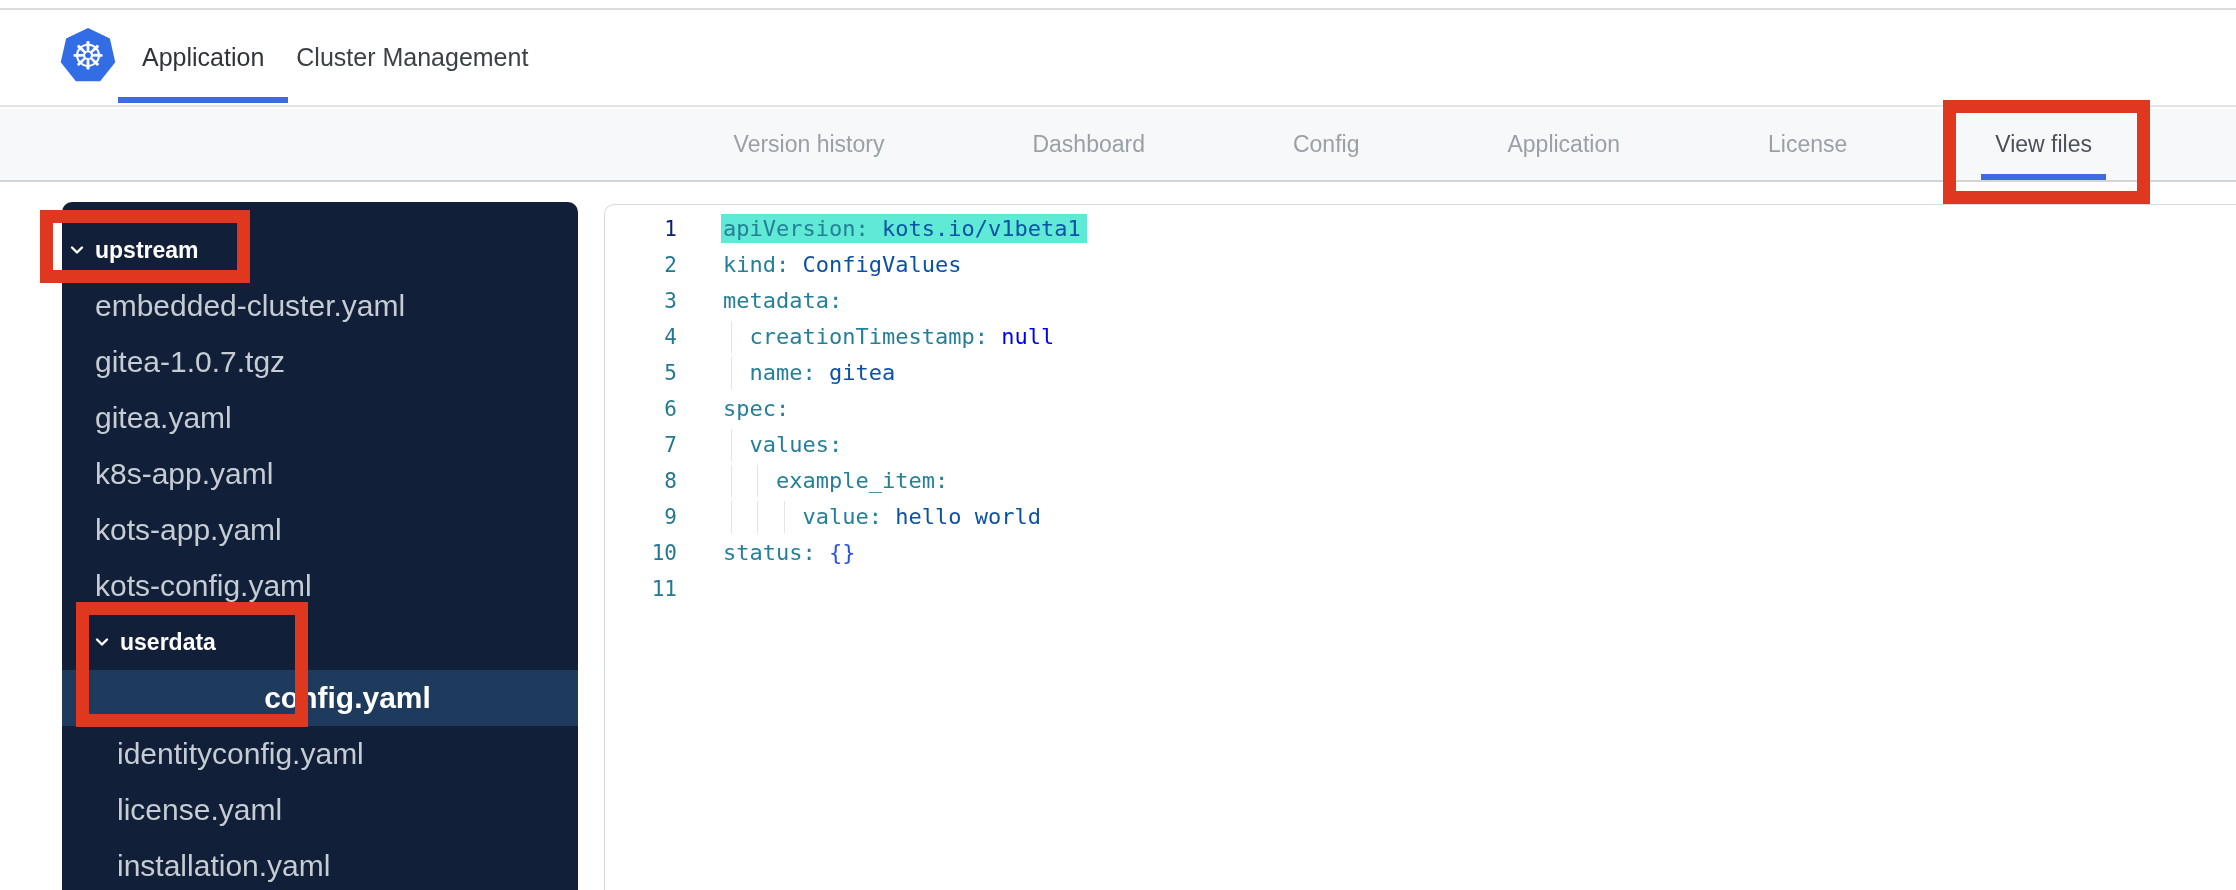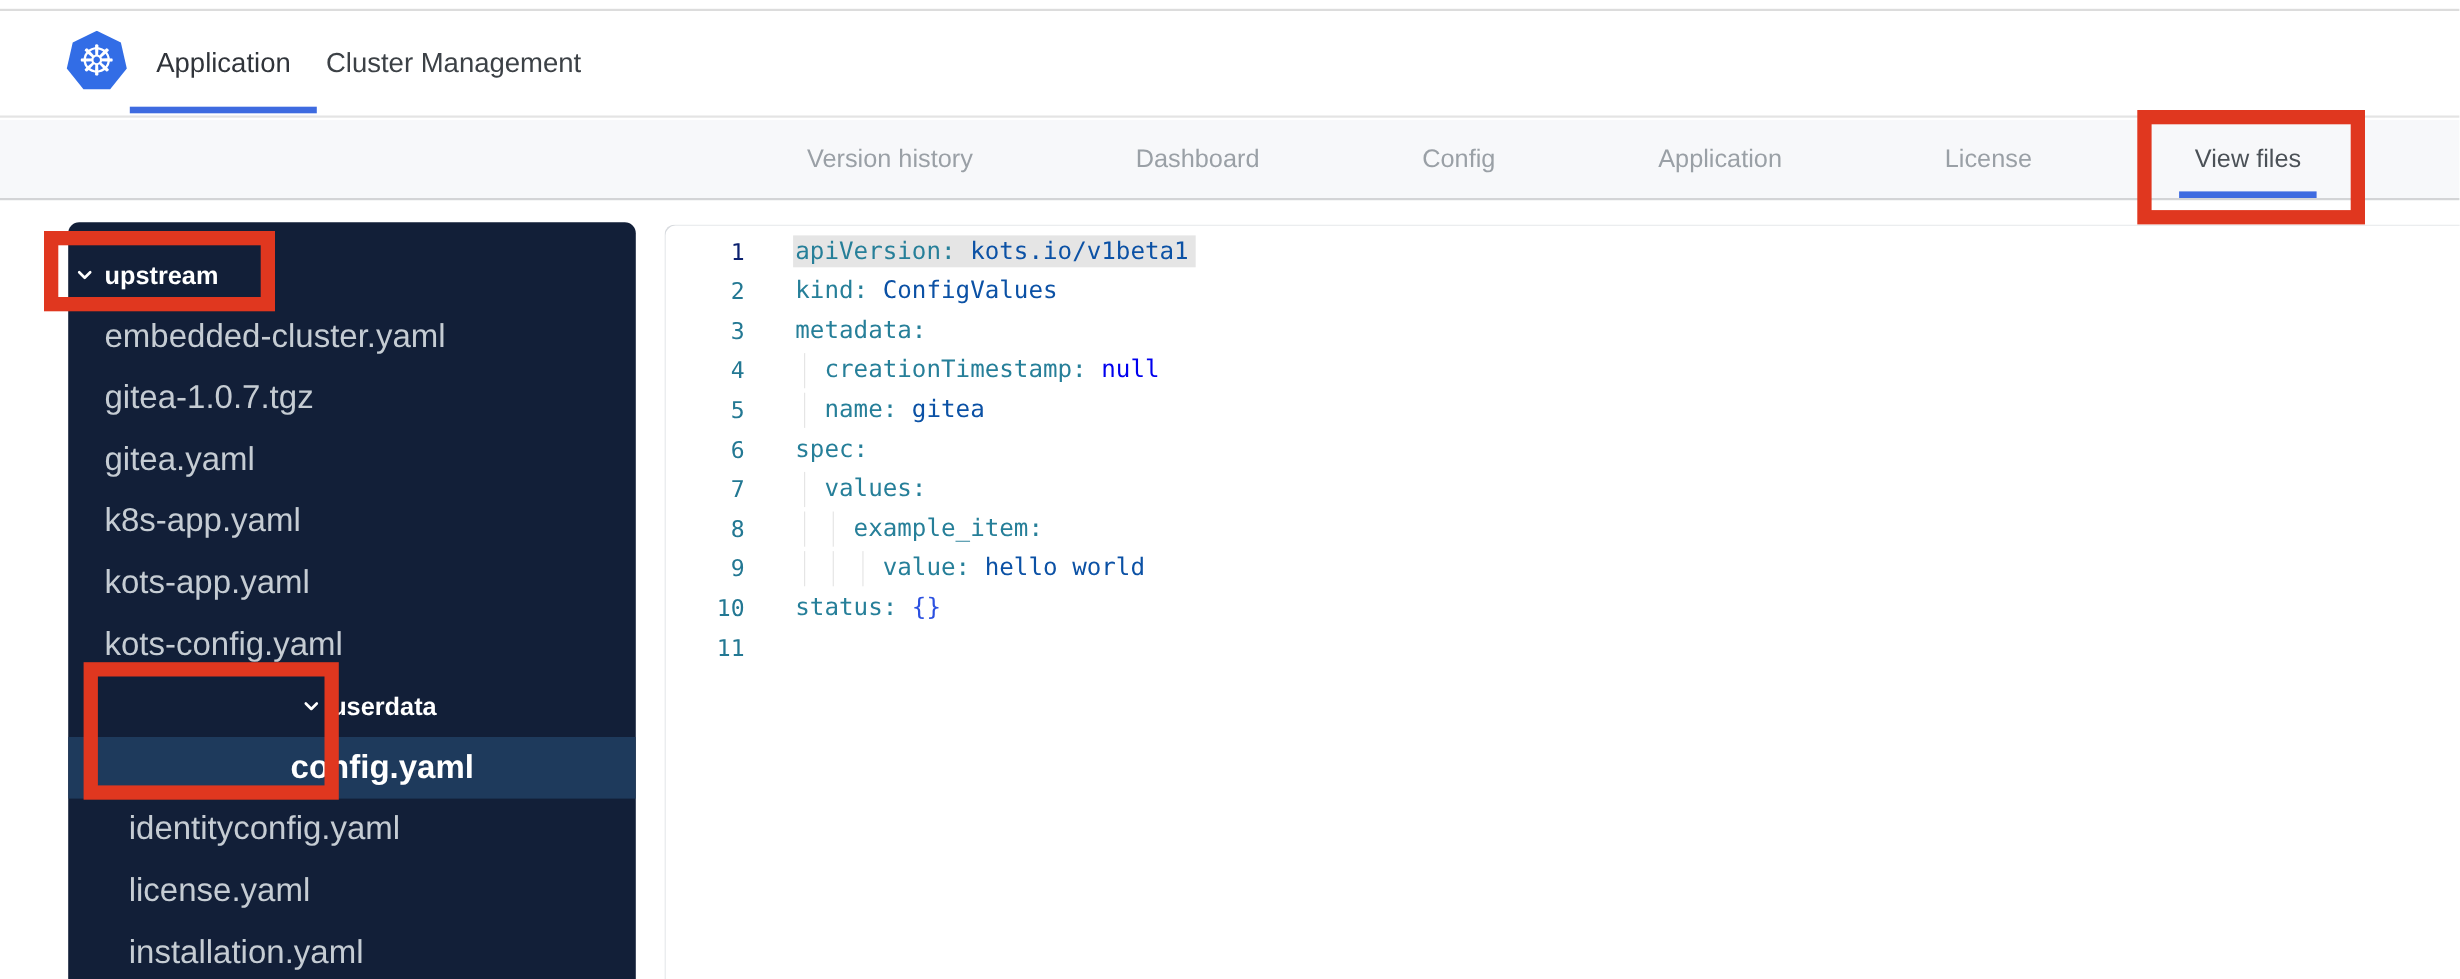--- a/index.html
+++ b/index.html
@@ -36,35 +36,35 @@
 
   
   .sidebar { position:absolute; left:62px; top:202px; width:516px; height:792px;
              background:#121f38; border-radius:10px 10px 0 0; padding-top:20px; overflow:hidden; }
   .trow { position:relative; display:flex; align-items:center; height:56px;
           font-size:30px; color:#c5ccd3; cursor:pointer; white-space:nowrap; }
   .trow.folder { font-weight:bold; font-size:23px; color:#ffffff; }
   .trow .chev { width:20px; height:20px; margin-right:8px; flex:0 0 auto; display:block; }
   .trow.lvl0.folder { padding-left:5px; }
   .trow.lvl0.file   { padding-left:33px; }
-  .trow.lvl1.folder { padding-left:30px;justify-content:center; }
+  .trow.lvl1.folder { padding-left:30px; }
   .trow.lvl1.file   { padding-left:55px; }
   .trow.selected { background:#1e3a5c; color:#fff; font-weight:bold; padding-left:58px;justify-content:center; }
 
   
   .code-pane { position:absolute; left:604px; top:204px; width:1700px; height:760px;
                background:#fff; border-left:1px solid #d7dade; border-top:1px solid #d7dade;
                border-radius:10px 0 0 0; padding-top:6px;
                font-family:"DejaVu Sans Mono", monospace; font-size:22px; }
   .cline { display:flex; height:36px; line-height:36px; }
   .lnum  { width:72px; flex:0 0 auto; text-align:right; color:#237893; font-size:21px; }
   .lnum.active { color:#0b216f; }
   .ccontent { position:relative; margin-left:46px; white-space:pre; }
   .guide { position:absolute; top:2px; bottom:2px; width:1px; background:#e3e3e3; }
-  .hl { background:#e5e5e5; padding:2px 6px 2px 2px; margin-left:-2px; }
+  .hl { background:#5eead4; padding:2px 6px 2px 2px; margin-left:-2px; }
   .c-key { color:#267f99; }
   .c-val { color:#0b51a5; }
   .c-kw  { color:#0000ee; }
   .c-br  { color:#2b50e0; }
   .c-pl  { color:#333; }
 
   
   .ann { position:absolute; border:13px solid #e0371f; z-index:50; pointer-events:none; }
   .ann-upstream  { left:40px;   top:210px; width:210px; height:73px;  }
   .ann-userdata  { left:76px;   top:602px; width:232px; height:125px; }

